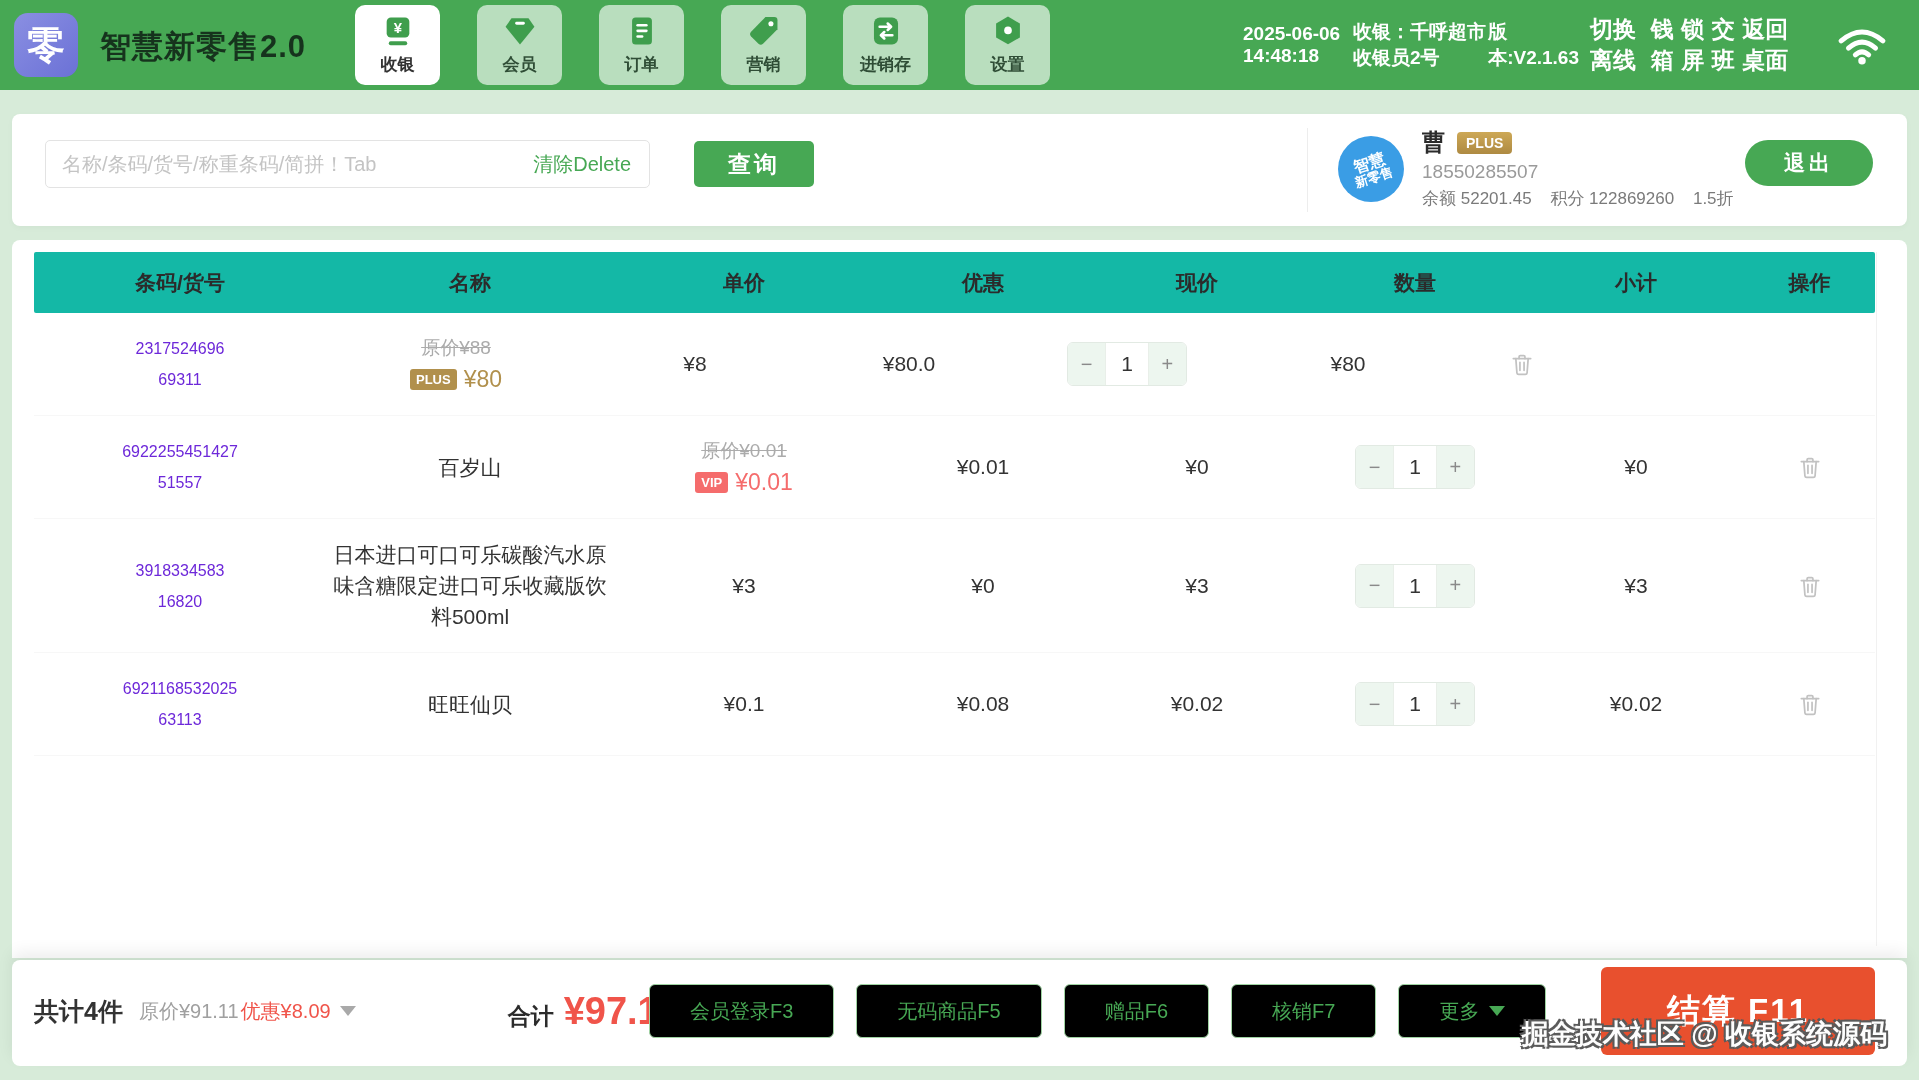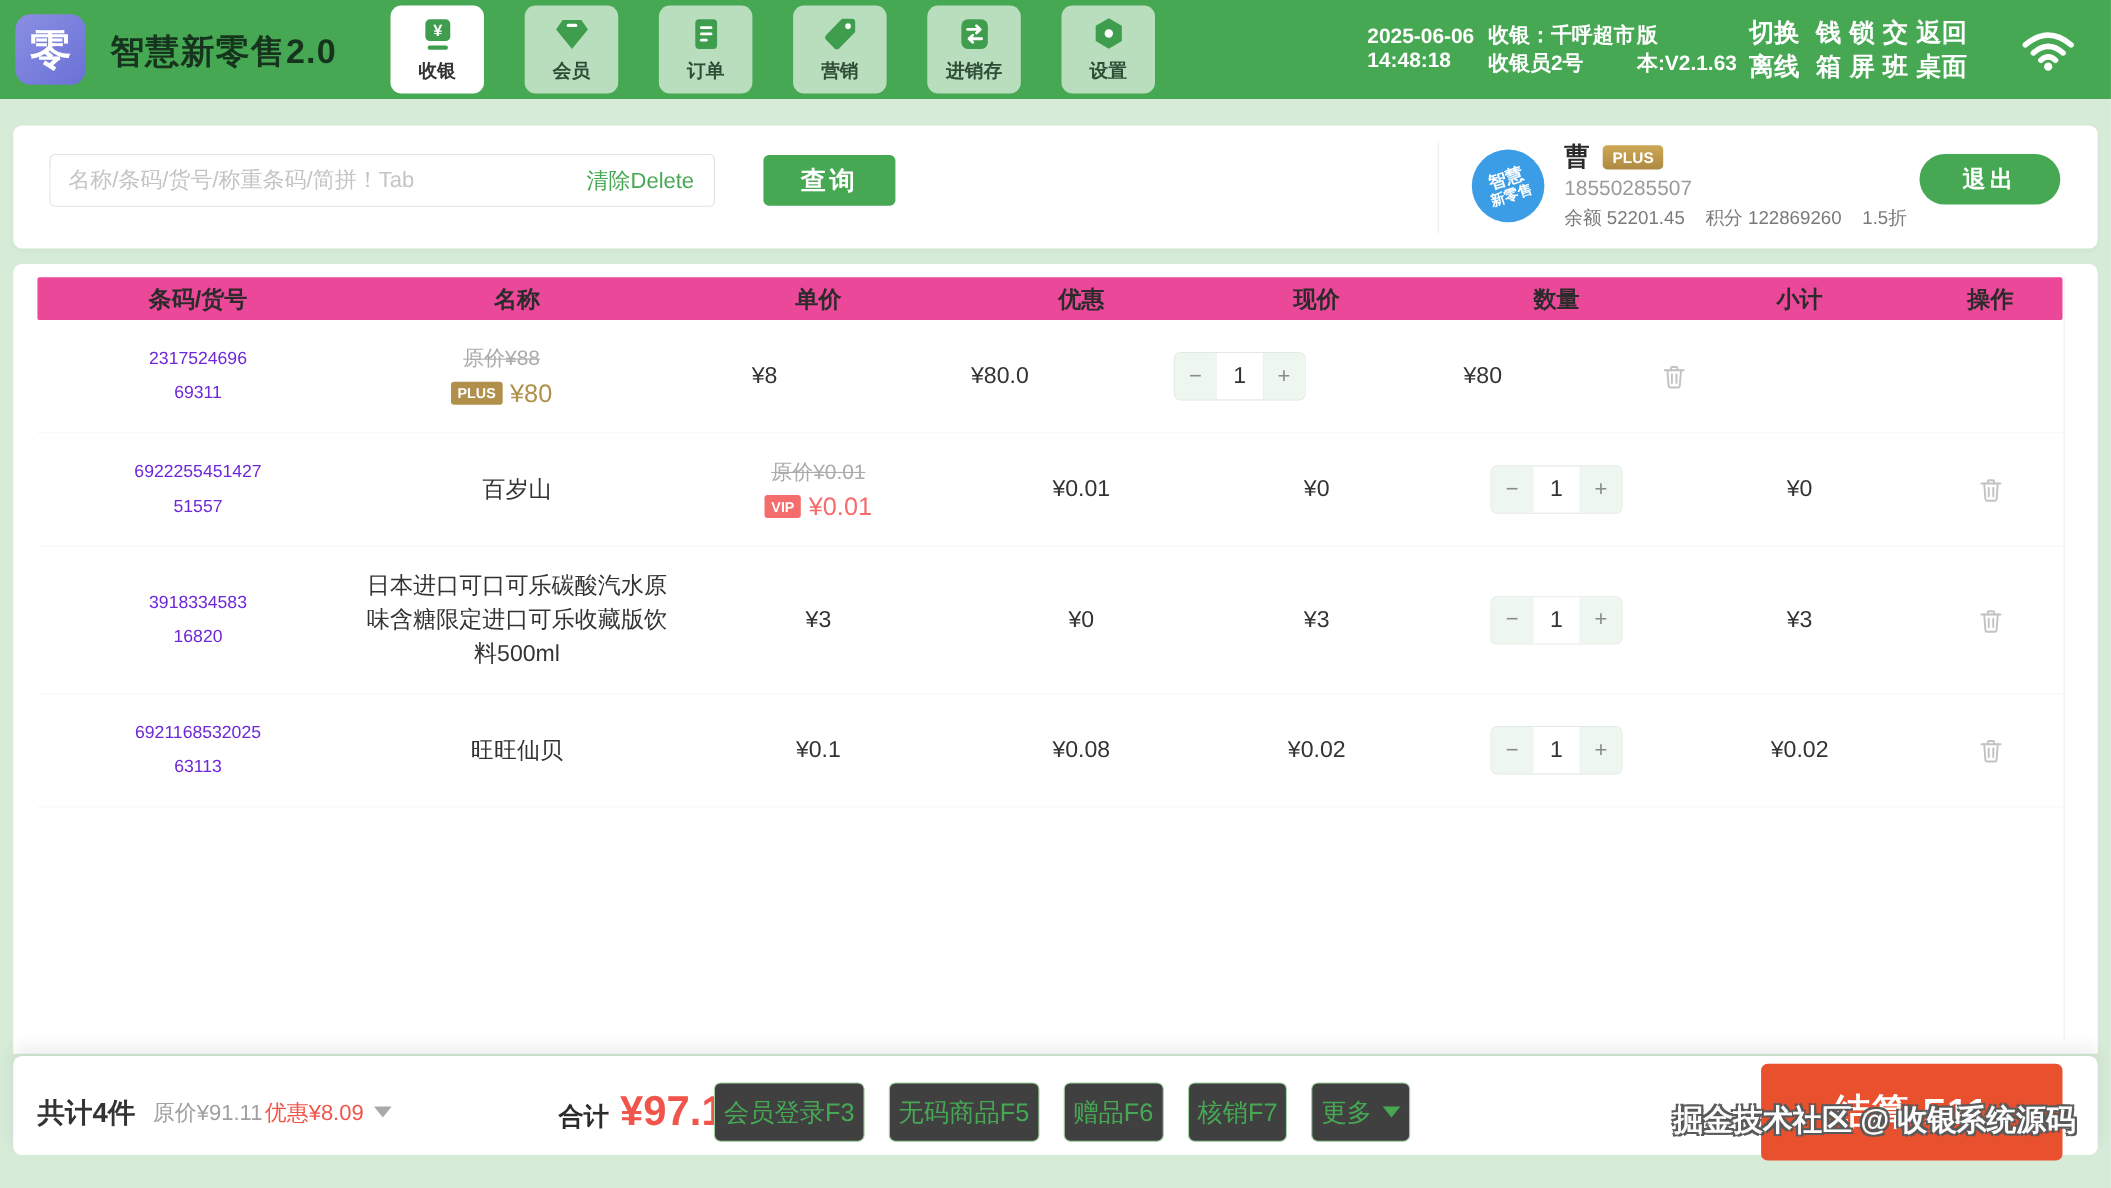--- a/index.html
+++ b/index.html
@@ -86,21 +86,21 @@
   .logout-btn {
     position:absolute; left:1733px; top:26px; width:128px; height:46px;
     background:#47a854; border:none; border-radius:23px; color:#fff;
     font-size:21px; font-weight:700; cursor:pointer; letter-spacing:4px;
   }
   
   .table-card { left:12px; top:240px; width:1895px; height:718px; border-radius:8px 8px 0 0; }
   .table-area { position:absolute; left:22px; top:12px; width:1841px; }
   .scroll-line { position:absolute; right:30px; top:12px; bottom:12px; width:1px; background:#f1f1f1; }
   .thead {
-    display:flex; align-items:center; height:39px; background:#ec4899; border-radius:2px;
+    display:flex; align-items:center; height:61px; background:#14b8a6; border-radius:2px;
   }
   .th { font-size:21px; font-weight:700; color:#2b2b2b; text-align:center; }
   .tr { display:flex; align-items:center; padding:20px 0; border-bottom:1px solid #f7f7f7; }
   .td { text-align:center; display:flex; flex-direction:column; align-items:center; justify-content:center; }
   .c0 { width:292px; } .c1 { width:288px; } .c2 { width:260px; } .c3 { width:218px; }
   .c4 { width:210px; } .c5 { width:226px; } .c6 { width:216px; } .c7 { width:131px; }
   .barcode { font-size:16px; color:#6d28d9; line-height:31px; }
   .pname { font-size:21px; color:#333; line-height:31px; padding:0 4px; }
   .price-plain { font-size:21px; color:#333; }
   .price-orig { font-size:19px; color:#ababab; text-decoration:line-through; }
@@ -121,39 +121,39 @@
     cursor:pointer; display:flex; align-items:center; justify-content:center;
   }
   .step-val {
     width:44px; background:#fff; display:flex; align-items:center; justify-content:center;
     font-size:21px; color:#333; border-left:1px solid #e9efe9; border-right:1px solid #e9efe9;
   }
   .trash-btn { background:none; border:none; cursor:pointer; }
   .trash-btn svg { width:26px; height:26px; display:block; }
   
   .footer-card {
-    left:12px; top:960px; width:1895px; height:90px; border-radius:8px;
+    left:12px; top:960px; width:1895px; height:106px; border-radius:8px;
     box-shadow:0 -8px 16px rgba(0,0,0,0.07);
   }
   .foot-left { position:absolute; left:22px; top:0; height:102px; display:flex; align-items:center; }
   .total-count { font-size:25px; font-weight:700; color:#333; }
   .foot-stats { margin-left:16px; display:flex; flex-direction:row; gap:2px; }
   .orig-total { font-size:20px; color:#a0a0a0; }
   .disc-total { font-size:20px; color:#f0544a; display:flex; align-items:center; cursor:pointer; }
   .caret-gray {
     width:0; height:0; margin-left:9px;
     border-left:8px solid transparent; border-right:8px solid transparent; border-top:10px solid #a9a9a9;
   }
   .foot-total { margin-left:152px; display:flex; align-items:baseline; }
   .total-label { font-size:23px; color:#2b2b2b; font-weight:600; }
   .total-value { font-size:38px; font-weight:800; color:#f0544a; margin-left:10px; }
   .foot-buttons { position:absolute; left:637px; top:24px; display:flex; gap:22px; }
   .ghost-btn {
-    height:54px; padding:0 8px; background:#404040; border:1px solid #9fd3a2; border-radius:6px;
-    color:#47a854; font-size:23px; cursor:pointer; white-space:nowrap;
+    height:54px; padding:0 40px; background:#000000; border:1px solid #9fd3a2; border-radius:6px;
+    color:#47a854; font-size:20px; cursor:pointer; white-space:nowrap;
     display:flex; align-items:center; justify-content:center;
   }
   .more-btn { gap:10px; }
   .caret-green {
     width:0; height:0;
     border-left:8px solid transparent; border-right:8px solid transparent; border-top:10px solid #47a854;
   }
   .checkout-btn {
     position:absolute; left:1589px; top:7px; width:274px; height:88px;
     background:#e8502e; border:none; border-radius:6px; color:#fff;

